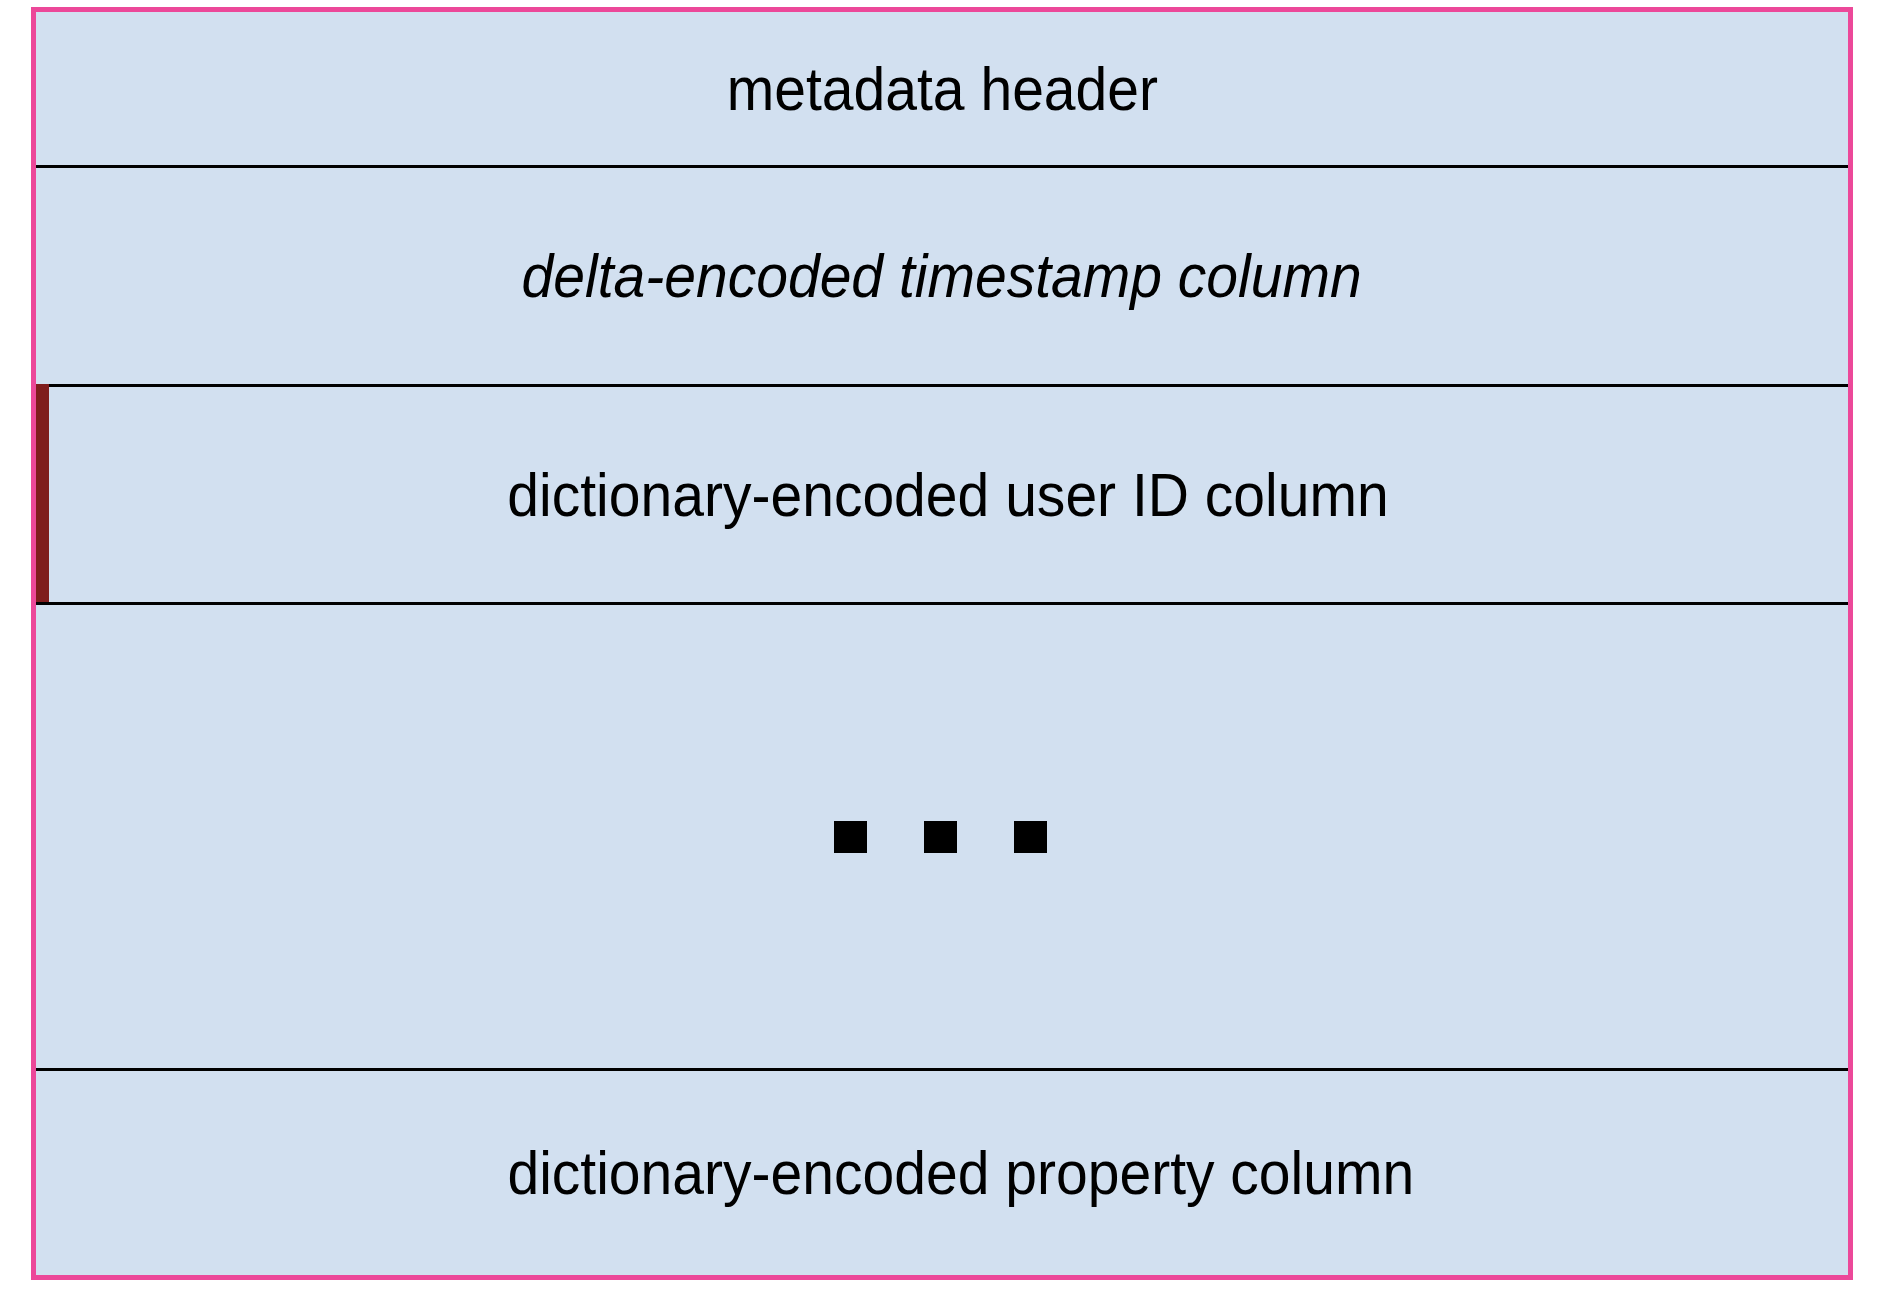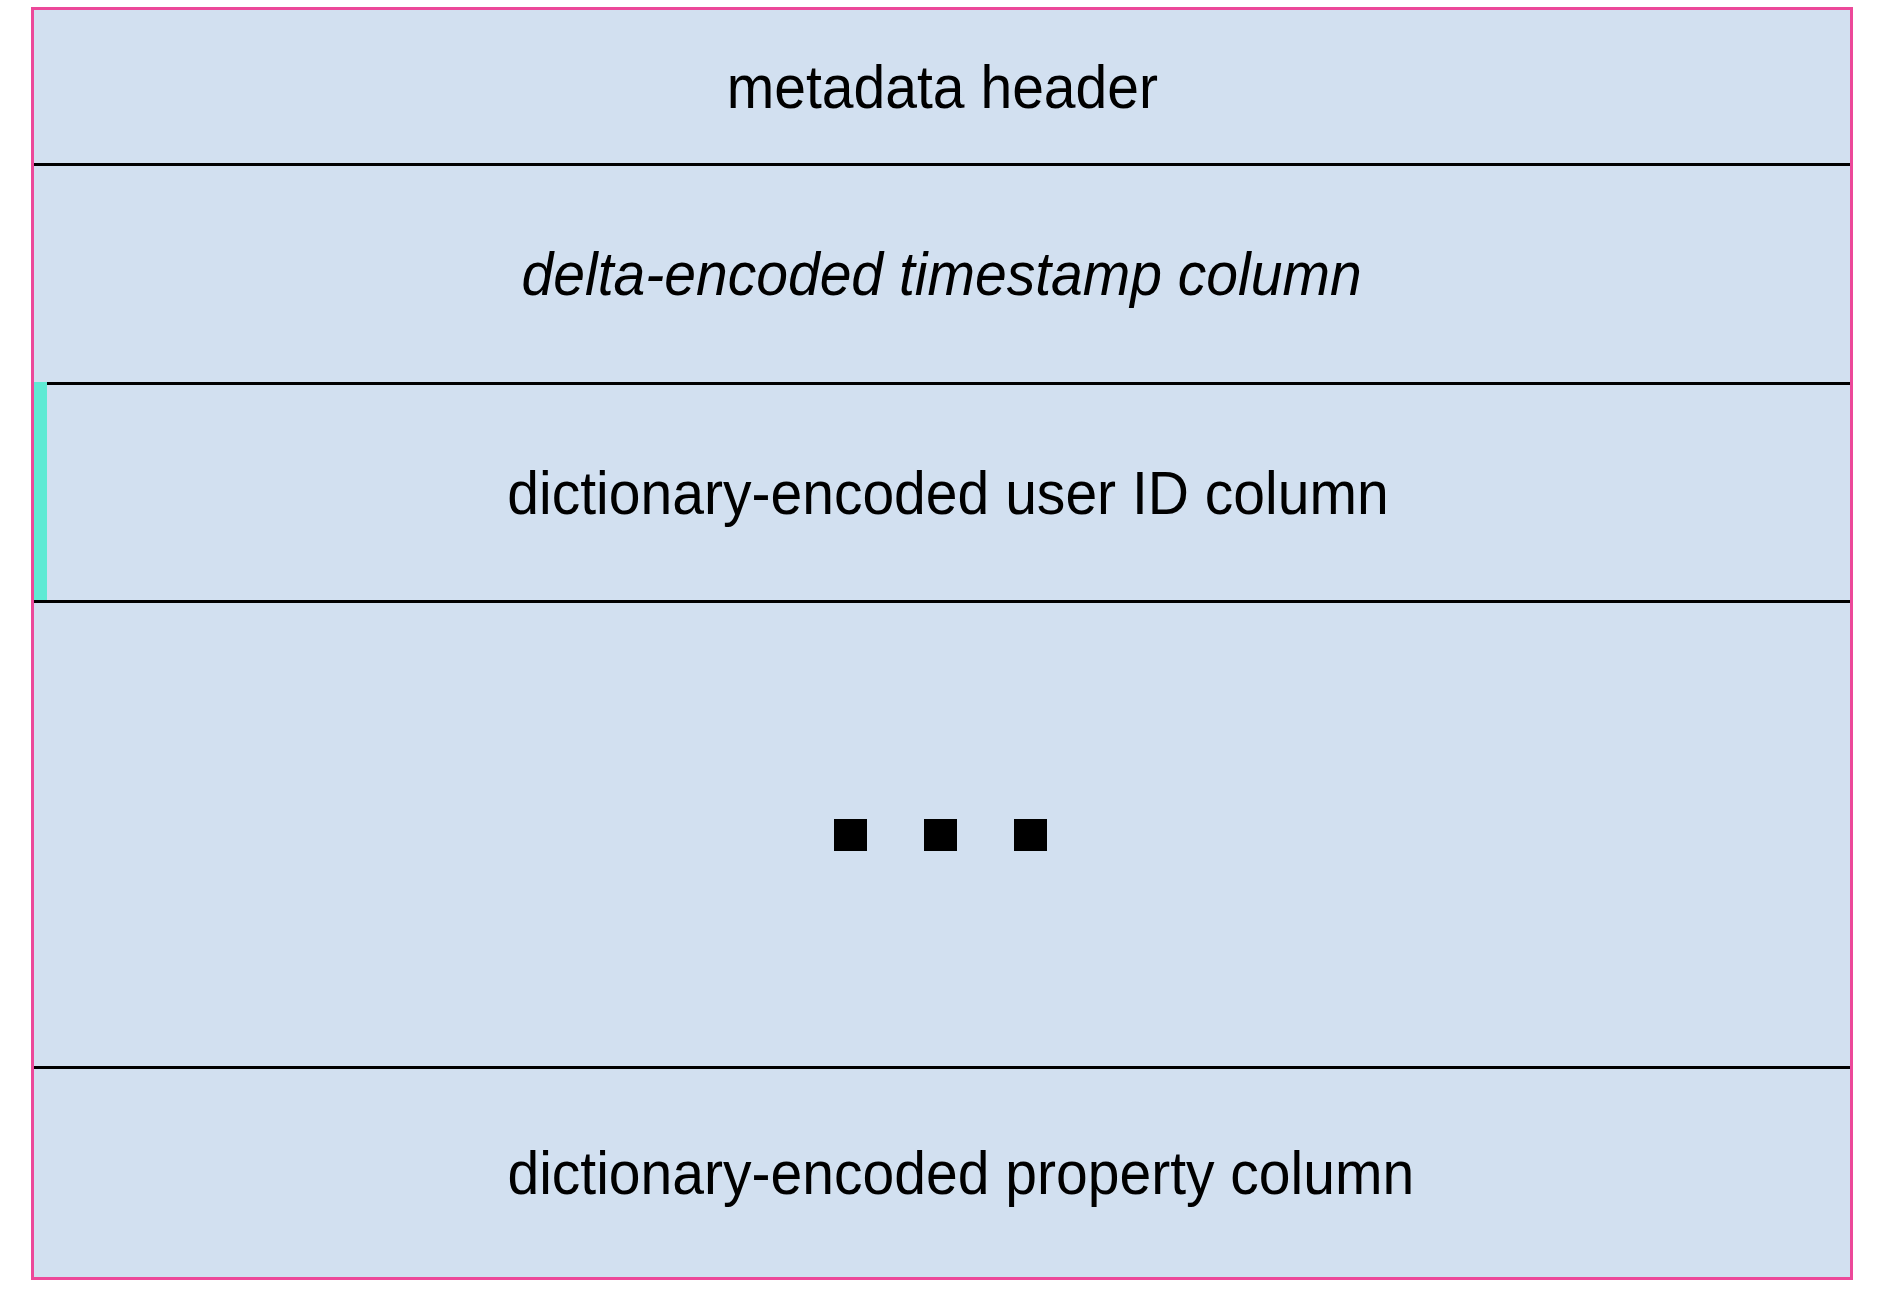--- a/index.html
+++ b/index.html
@@ -15,22 +15,22 @@
     overflow: hidden;
   }
 
   #diagram {
     position: absolute;
     left: 31px;
     top: 7px;
     width: 1822px;
     height: 1273px;
     box-sizing: border-box;
-    border: 3px solid #ec4899;
-    background: #5eead4;
+    border: 5px solid #ec4899;
+    background: #7f1d1d;
     display: flex;
     flex-direction: column;
   }
 
   .block {
     position: relative;
     box-sizing: border-box;
     background: #d2e0f0;
     display: flex;
     align-items: center;

